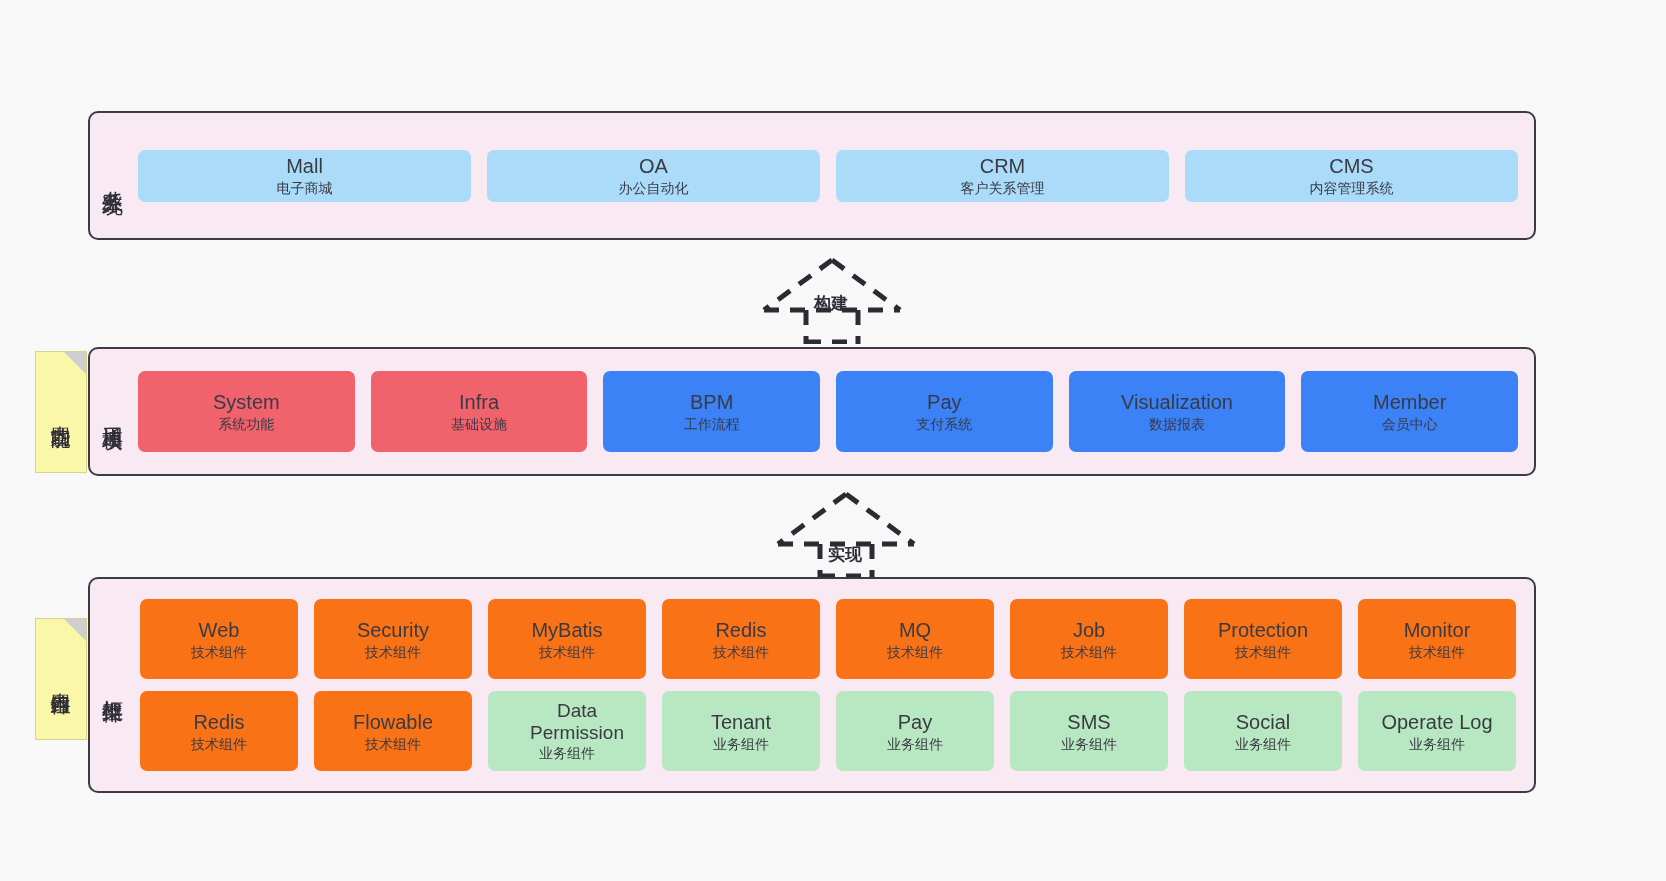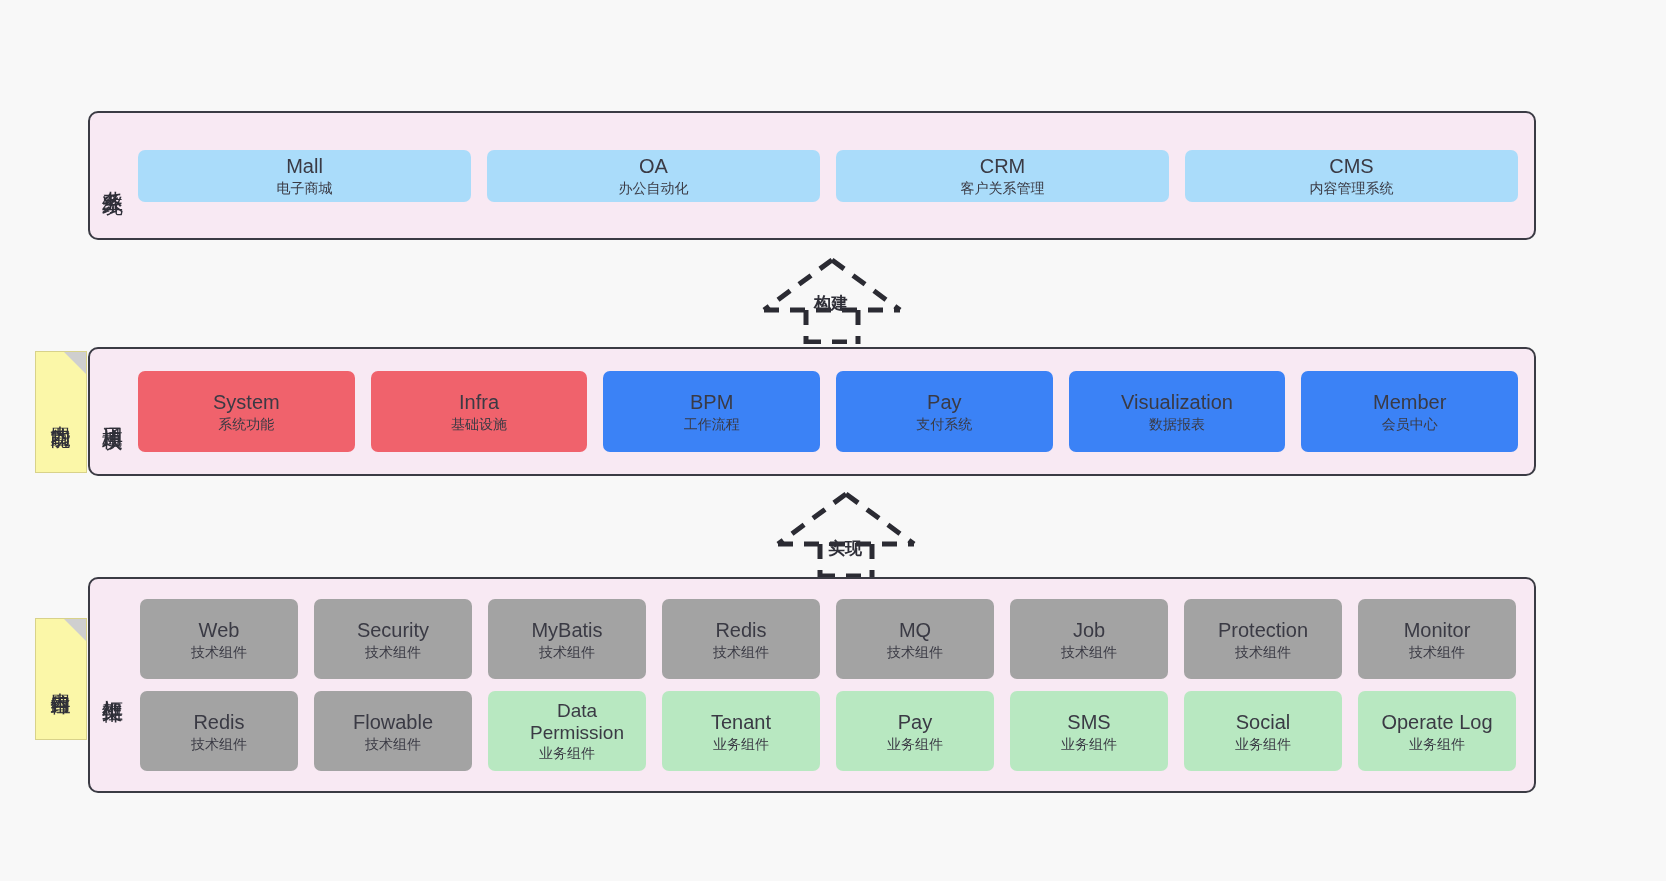--- a/index.html
+++ b/index.html
@@ -75,21 +75,21 @@
   #layer-common   { left: 88px; top: 347px; width: 1448px; height: 129px; }
   #layer-common .row { height: 81px; }
   #layer-framework{ left: 88px; top: 577px; width: 1448px; height: 216px; }
   #layer-framework .layer-body { gap: 12px; padding: 0 18px 0 6px; }
   #layer-framework .row { height: 80px; }
 
   
   .c-blue       { background: #aadcfa; }
   .c-red        { background: #f0626c; }
   .c-pink       { background: #3b82f6; }
-  .c-green      { background: #a3a3a3; justify-content: center; }
+  .c-green      { background: #f97316; justify-content: center; }
   .c-lightgreen { background: #b8e8c1; }
 
   
   .note {
     position: absolute;
     background: #fbf7a8;
     border: 1px solid #d8d28a;
     display: flex;
     align-items: center;
     justify-content: center;
@@ -117,21 +117,21 @@
     position: absolute;
     font-size: 17px;
     color: #2f2f38;
     background: transparent;
     white-space: nowrap;
     font-weight: bold;
   }
   #arrow-build { left: 752px; top: 256px; width: 160px; height: 88px; }
   #arrow-build .arrow-label { left: 62px; top: 36px; }
   #arrow-impl  { left: 766px; top: 490px; width: 160px; height: 88px; }
-  #arrow-impl  .arrow-label { left: 62px; top: 47px; }
+  #arrow-impl  .arrow-label { left: 62px; top: 53px; }
 </style>
 </head>
 <body>
 
 <div id="canvas">
 
   <div class="layer" id="layer-business">
     <div class="layer-title">业务系统</div>
     <div class="layer-body">
       <div class="row">

